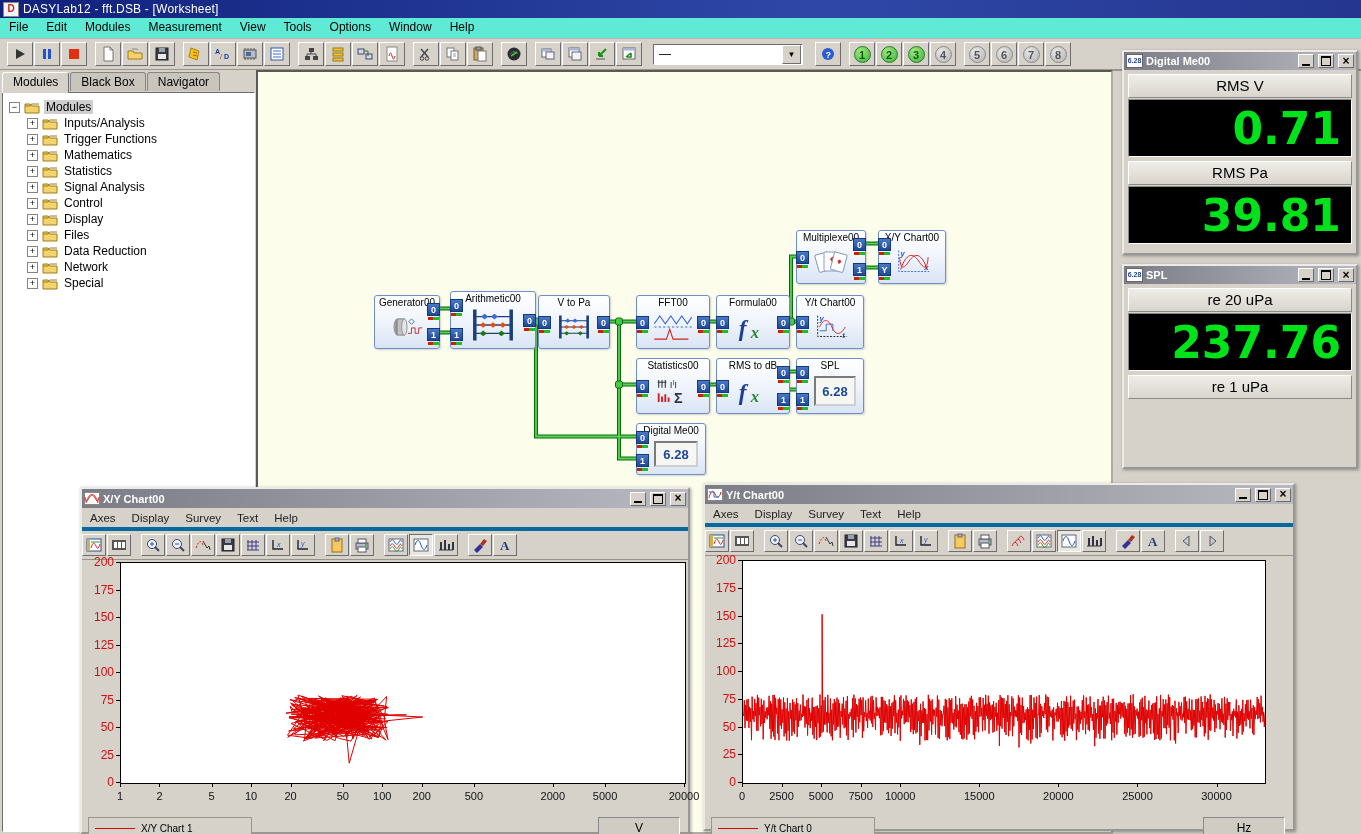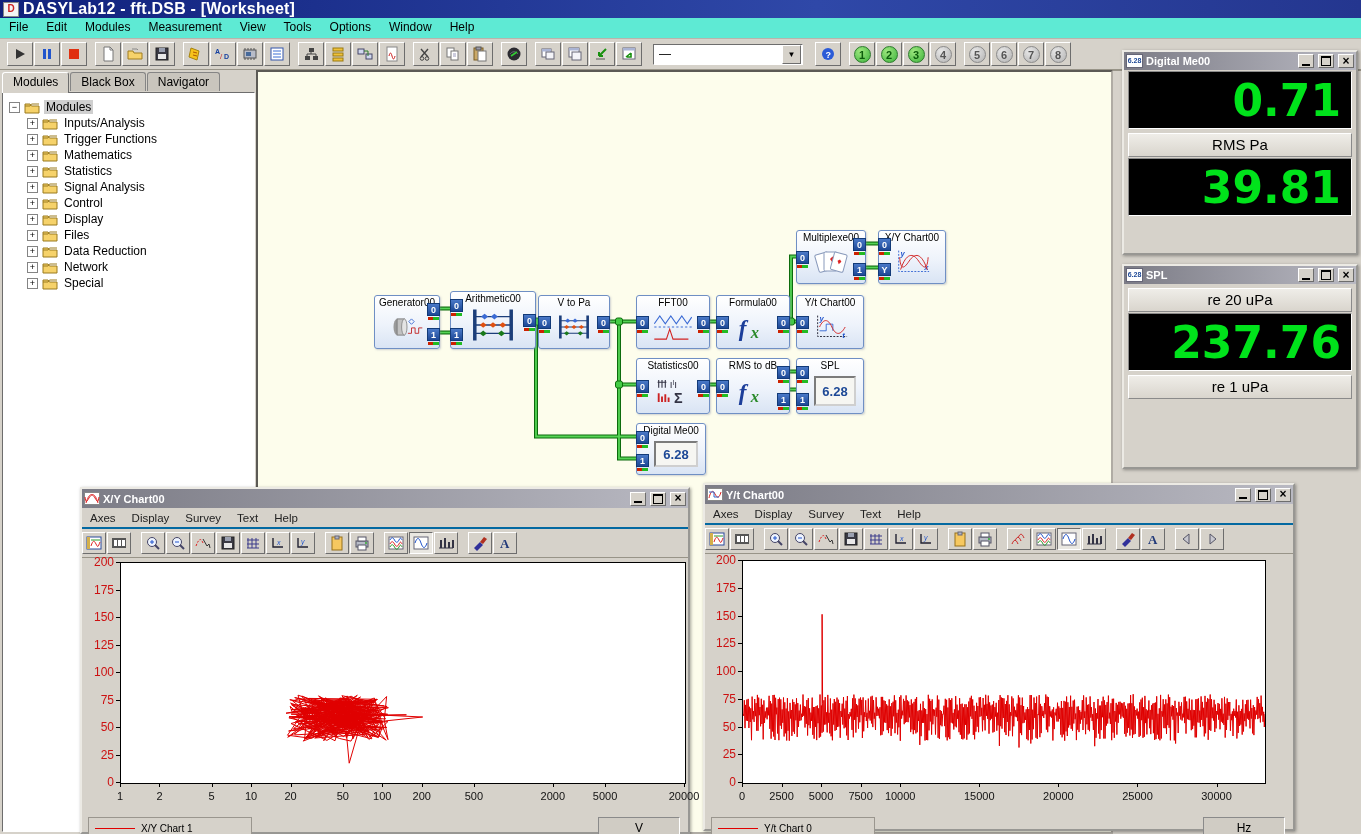--- a/index.html
+++ b/index.html
@@ -3,21 +3,21 @@
 <meta charset="utf-8">
 <style>
   html,body{margin:0;padding:0;}
   #app{position:relative;width:1361px;height:834px;background:#d6d2ca;overflow:hidden;
        font-family:"Liberation Sans",sans-serif;font-size:12px;color:#000;}
   
   #titlebar{position:absolute;left:0;top:0;width:100%;height:18px;
     background:linear-gradient(90deg,#10217c,#2f48a8 60%,#24368f);display:flex;align-items:center;gap:4px;padding-left:3px;box-sizing:border-box;}
   #titlebar .ticon{width:14px;height:13px;background:#f4f4f4;border:1px solid #888;
     color:#c22;font-weight:bold;font-size:10px;line-height:12px;text-align:center;}
-  #titlebar .ttext{color:#fff;font-weight:bold;font-size:16px;letter-spacing:.2px;}
+  #titlebar .ttext{color:#fff;font-weight:normal;font-size:12px;letter-spacing:.2px;}
   #menubar{position:absolute;left:0;top:18px;width:100%;height:20px;background:#5eead4;
     border-bottom:1px solid #b8b4ac;display:flex;}
   .menu-item{padding:2px 9px;cursor:default;}
   #toolbar{position:absolute;left:0;top:39px;width:100%;height:30px;background:#d6d2ca;
     border-bottom:2px solid #989488;display:flex;align-items:center;}
   .tgroup{display:flex;margin-left:7px;}
   .btn{width:26px;height:24px;background:#d6d2ca;border:1px solid;border-color:#fff #6d6d6d #6d6d6d #fff;
     display:flex;align-items:center;justify-content:center;margin-right:1px;box-sizing:border-box;}
   .btn svg{width:18px;height:16px;display:block;}
   .btn.pressed{border-color:#6d6d6d #fff #fff #6d6d6d;background:#e9e7e1;}
@@ -68,21 +68,21 @@
   .wbtn{width:16px;height:14px;background:#d6d2ca;border:1px solid;border-color:#fff #6d6d6d #6d6d6d #fff;
     display:flex;align-items:center;justify-content:center;font-size:9px;line-height:9px;margin-left:1px;box-sizing:border-box;}
   .sect-label{margin:4px 4px 0 4px;height:22px;background:linear-gradient(180deg,#efede8,#d9d5cd);
     border:1px solid;border-color:#fff #8a8a8a #8a8a8a #fff;text-align:center;font-size:15px;line-height:22px;}
   .sect-lcd{margin:1px 4px 0 4px;height:58px;background:#000;border:1px solid;border-color:#8a8a8a #fff #fff #8a8a8a;
     color:#00e31b;font-family:"DejaVu Sans",sans-serif;font-weight:bold;font-size:44px;
     display:flex;align-items:center;justify-content:flex-end;padding-right:10px;box-sizing:border-box;}
   
   .cwin{position:absolute;background:#d6d2ca;border:2px outset #eceae4;box-shadow:1px 1px 3px rgba(0,0,0,.35);box-sizing:border-box;}
   .cwin .ptitle{height:19px;}
-  .cmenu{height:19px;display:flex;align-items:center;border-bottom:2px solid #0369a1;}
+  .cmenu{height:19px;display:flex;align-items:center;border-bottom:4px solid #0369a1;}
   .cmenu span{padding:2px 8px;font-size:11.5px;color:#222;}
   .ctoolbar{height:28px;display:flex;align-items:center;border-bottom:1px solid #989488;}
   .ctoolbar .btn{width:24px;height:22px;}
   .plotwrap{position:absolute;background:#fff;border:1px solid #000;}
   .ylab{position:absolute;color:#cc1111;font-size:12px;text-align:right;width:30px;}
   .ytick{position:absolute;width:4px;height:1px;background:#000;}
   .xlab{position:absolute;color:#111;font-size:11px;transform:translateX(-50%);}
   .xtick{position:absolute;width:1px;height:4px;background:#000;}
   .legendbox{position:absolute;height:20px;border:1px solid #9a968e;display:flex;align-items:center;
     padding:0 6px;gap:6px;font-size:10px;background:#d6d2ca;}
@@ -688,20 +688,21 @@
           <span class="picon">6.28</span>
           <span class="pname">Digital Me00</span>
           <span class="wbtn">
             <span style="display:block;width:8px;border-bottom:2px solid #000;margin-top:7px;"></span>
           </span>
           <span class="wbtn">
             <span style="display:block;width:8px;height:7px;border:1px solid #000;border-top-width:2px;"></span>
           </span>
           <span class="wbtn" style="font-size: 12px; font-weight: bold;">×</span>
         </div>
+        <div class="sect-label">RMS V</div>
         <div class="sect-lcd">0.71</div>
         <div class="sect-label">RMS Pa</div>
         <div class="sect-lcd">39.81</div>
       </div>
       <div class="panel" style="left: 1122px; top: 264px; height: 205px;">
         <div class="ptitle">
           <span class="picon">6.28</span>
           <span class="pname">SPL</span>
           <span class="wbtn">
             <span style="display:block;width:8px;border-bottom:2px solid #000;margin-top:7px;"></span>

